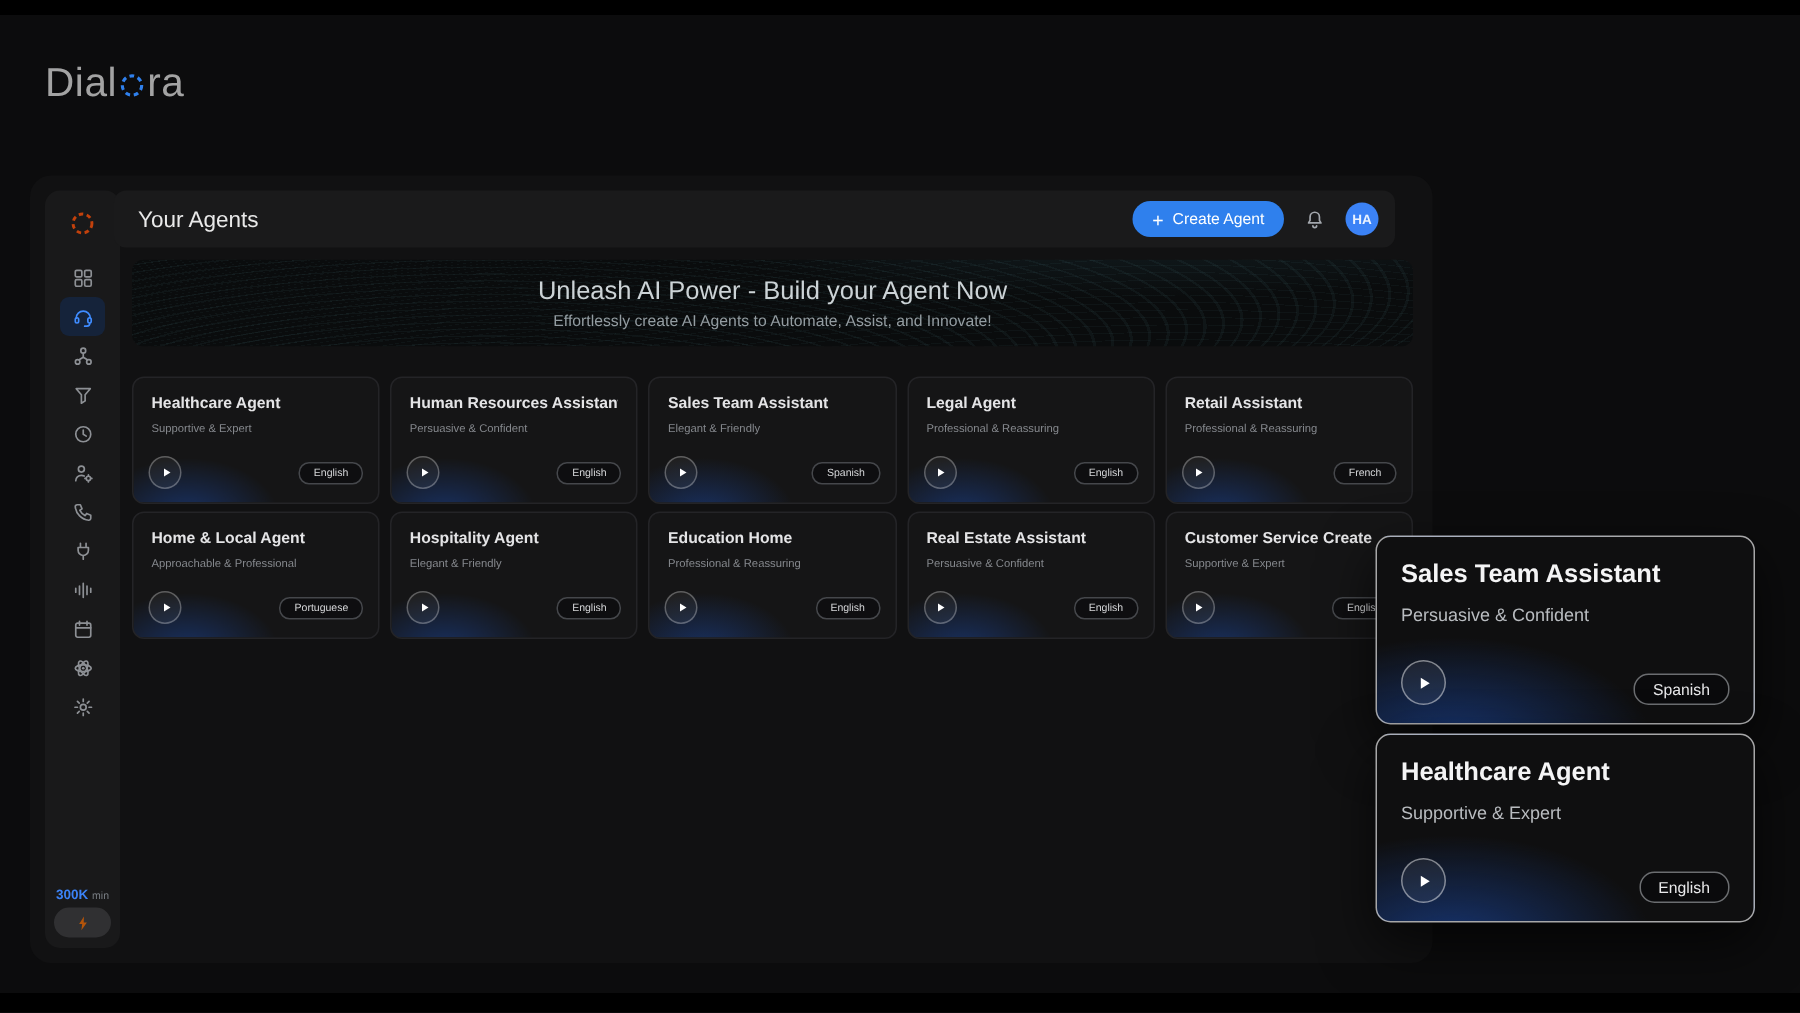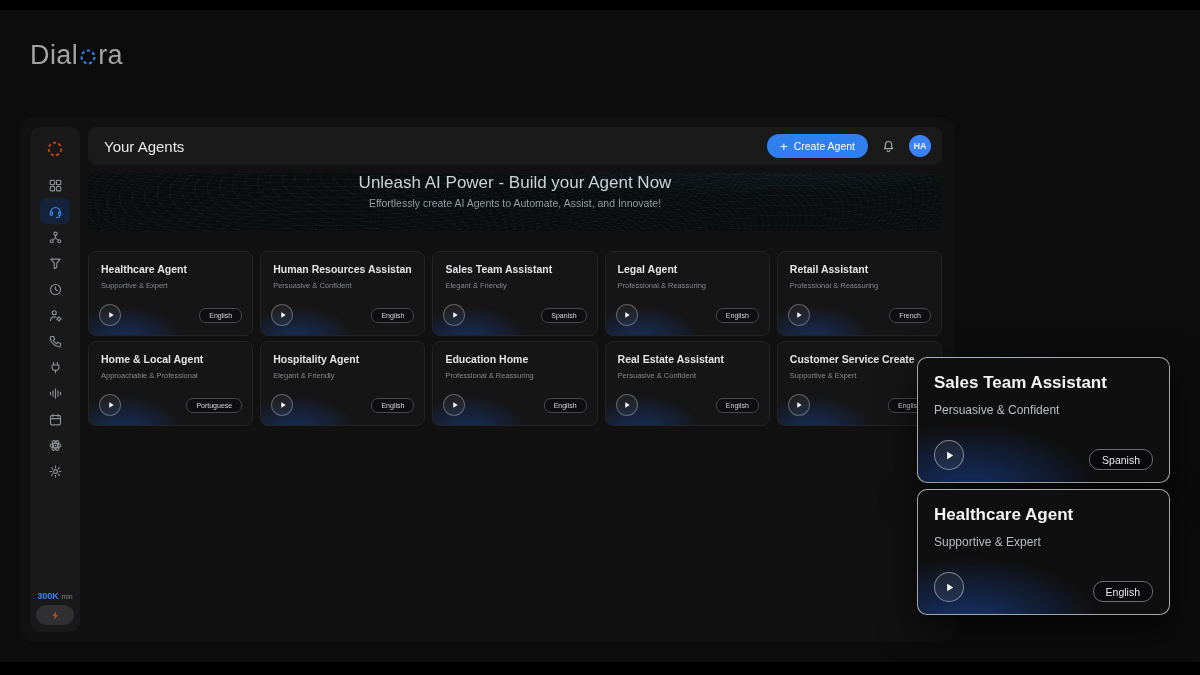--- a/index.html
+++ b/index.html
@@ -34,36 +34,36 @@
   .nav-item svg{width:15px;height:15px;}
   .nav-item.active{background:#15233a;color:#3f8cff;}
   .sb-bottom{margin-top:auto;display:flex;flex-direction:column;align-items:center;gap:4px;}
   .minutes{font-size:9px;font-weight:700;color:#3b82f6;white-space:nowrap;}
   .minutes .unit{font-size:7px;font-weight:400;color:#7a7f85;}
   .boost{width:38px;height:20px;border-radius:10px;background:#303032;border:none;
     display:flex;align-items:center;justify-content:center;cursor:pointer;}
   .boost svg{width:11px;height:11px;}
 
   
-  .topbar{position:absolute;left:68px;top:10px;width:854px;height:38px;background:#1a1a1b;
+  .topbar{position:absolute;left:56px;top:10px;width:854px;height:38px;background:#1a1a1b;
     border-radius:8px;display:flex;align-items:center;padding:0 11px 0 16px;box-sizing:border-box;}
   .topbar-title{font-size:15px;color:#e9e9e9;}
   .topbar-right{margin-left:auto;display:flex;align-items:center;gap:13px;}
   .btn-create{height:24px;padding:0 13px;background:#2f80ed;border:none;border-radius:12px;
     color:#fff;font-size:10.5px;display:flex;align-items:center;gap:6px;cursor:pointer;
     font-family:"Liberation Sans",sans-serif;}
   .btn-create .plus{font-size:13px;line-height:1;}
   .bell{display:flex;color:#a3a7ad;cursor:pointer;}
   .bell svg{width:15px;height:15px;}
   .avatar{width:22px;height:22px;border-radius:50%;background:#3b82f6;color:#eaf2ff;
     font-size:9px;font-weight:700;display:flex;align-items:center;justify-content:center;cursor:pointer;}
 
   
   .banner{position:absolute;left:68px;top:56px;width:854px;height:58px;border-radius:8px;
-    overflow:hidden;display:flex;flex-direction:column;align-items:center;gap:4px;
+    overflow:hidden;display:flex;flex-direction:column;align-items:center;justify-content:center;gap:4px;
     background:
       radial-gradient(60% 140% at 78% -40%, rgba(70,135,155,.16), transparent 60%),
       repeating-radial-gradient(140% 200% at 28% 220%, rgba(120,205,215,.05) 0 1px, transparent 1px 6px),
       repeating-radial-gradient(120% 170% at 82% -90%, rgba(120,205,215,.045) 0 1px, transparent 1px 8px),
       #0a0c0d;}
   .banner-title{font-size:17px;color:#ccd3d6;font-weight:500;}
   .banner-sub{font-size:10.5px;color:#939ca1;}
 
   
   .grid{position:absolute;left:68px;top:134px;width:854px;display:grid;

